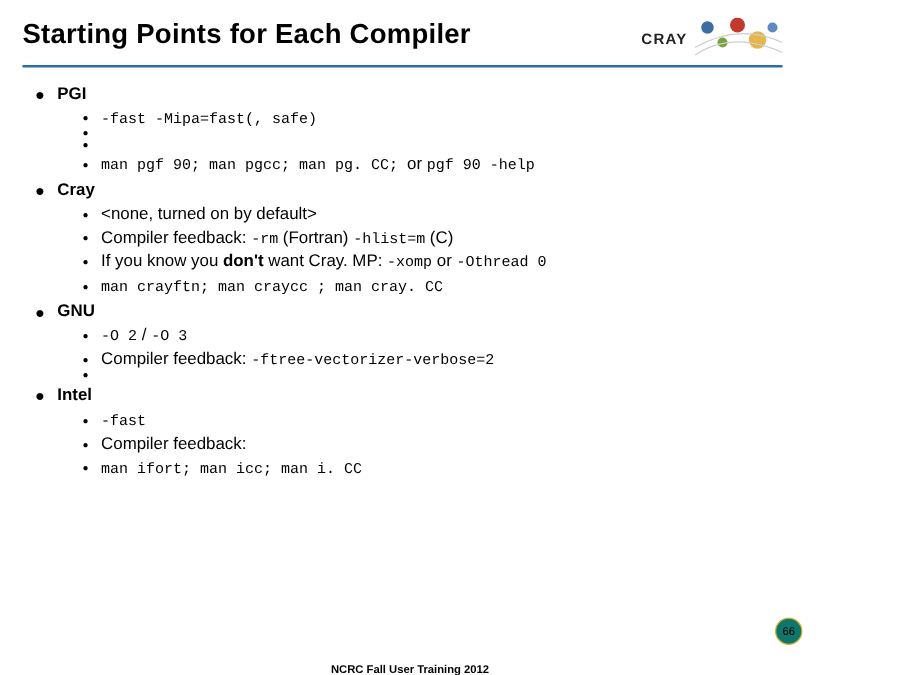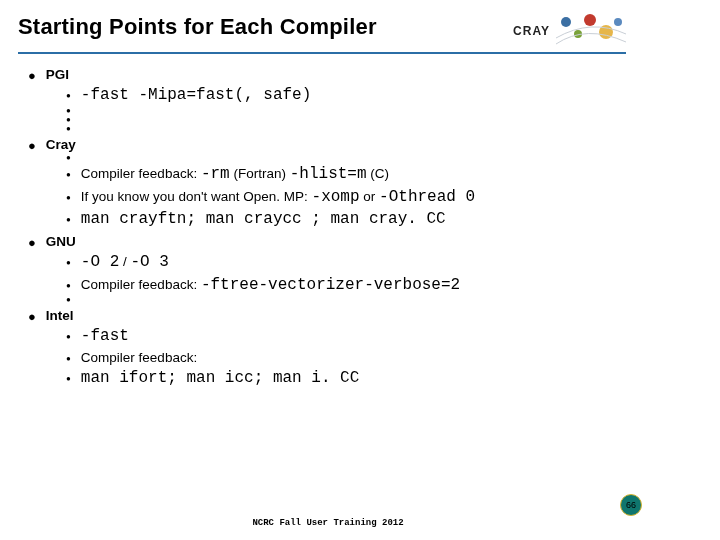--- a/index.html
+++ b/index.html
@@ -14,23 +14,23 @@
   .content { padding: 12px 0 0 10px; font-size: 13.5px; line-height: 1.35; }
   ul.top { list-style: none; }
   ul.top > li { margin-bottom: 2px; }
   ul.top > li > .row { display: flex; align-items: baseline; gap: 10px; }
   ul.top > li .bullet-square { font-size: 13px; line-height: 1; color: #000; position: relative; top: 1px; }
   ul.top > li .label { font-weight: bold; }
   ul.sub { list-style: none; padding-left: 38px; }
   ul.sub > li { display: flex; align-items: baseline; gap: 10px; margin: 1px 0; }
   ul.sub .bullet-dot { font-size: 8px; line-height: 1; color: #000; position: relative; top: -1px; }
   .txt { }
-  .mono { font-family: "Courier New", Courier, monospace; font-size: 16px; }
-  .bold { font-weight: normal; }
-  .footer { position: absolute; bottom: 12px; left: 0; width: 100%; font-family: Liberation Mono, monospace; }
+  .mono { font-family: "Courier New", Courier, monospace; font-size: 12px; }
+  .bold { font-weight: bold; }
+  .footer { position: absolute; bottom: 0; left: 0; width: 100%; }
   .footer .ft-text { text-align: center; font-size: 9px; font-weight: bold; color: #000; }
   .page-badge {
     position: absolute; right: 14px; bottom: 24px;
     width: 22px; height: 22px; border-radius: 50%;
     background: #0f766e; border: 1px solid #d7b531;
     display: flex; align-items: center; justify-content: center;
     font-size: 9px; color: #000;
   }
 </style>
 </head>
@@ -69,39 +69,41 @@
               <span class="txt"><span class="mono">-fast -Mipa=fast(, safe)</span></span>
             </li>
             <li>
               <span class="bullet-dot">●</span>
             </li>
             <li>
               <span class="bullet-dot">●</span>
             </li>
             <li>
               <span class="bullet-dot">●</span>
+              <span class="txt"><span class="mono">man pgf 90; man pgcc; man pg. CC; </span><span>or </span><span class="mono">pgf 90 -help</span></span>
             </li>
           </ul>
         </li>
         <li>
           <div class="row">
             <span class="bullet-square">●</span>
             <span class="label">Cray</span>
           </div>
           <ul class="sub">
             <li>
               <span class="bullet-dot">●</span>
+              <span class="txt"><span>&lt;none, turned on by default&gt;</span></span>
             </li>
             <li>
               <span class="bullet-dot">●</span>
               <span class="txt"><span>Compiler feedback: </span><span class="mono">-rm</span><span> (Fortran) </span><span class="mono">-hlist=m</span><span> (C)</span></span>
             </li>
             <li>
               <span class="bullet-dot">●</span>
-              <span class="txt"><span>If you know you </span><span class="bold">don't</span><span> want Open. MP: </span><span class="mono">-xomp</span><span> or </span><span class="mono">-Othread 0</span></span>
+              <span class="txt"><span>If you know you </span><span class="bold">don't</span><span> want Cray. MP: </span><span class="mono">-xomp</span><span> or </span><span class="mono">-Othread 0</span></span>
             </li>
             <li>
               <span class="bullet-dot">●</span>
               <span class="txt"><span class="mono">man crayftn; man craycc ; man cray. CC</span></span>
             </li>
           </ul>
         </li>
         <li>
           <div class="row">
             <span class="bullet-square">●</span>

